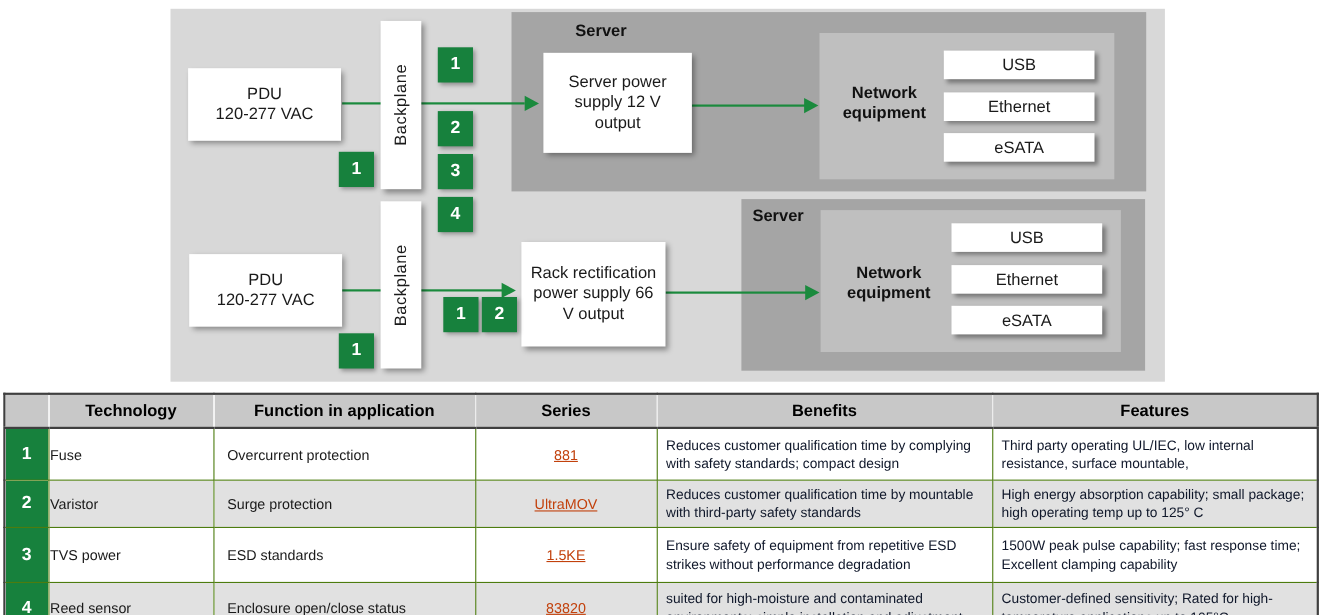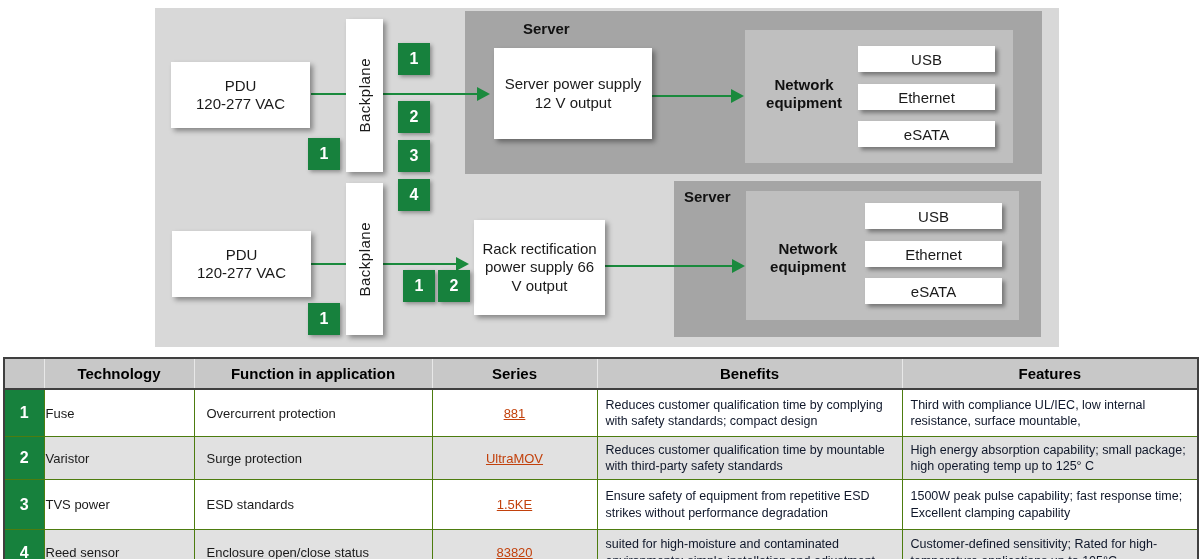--- a/index.html
+++ b/index.html
@@ -51,21 +51,21 @@
 
 <div class="abs outer-panel"></div>
 
 <div class="abs server-panel" style="left:465px;top:11px;width:577px;height:163px;"></div>
 <div class="abs server-title" style="left:523px;top:20px;">Server</div>
 <div class="abs inner-panel" style="left:745px;top:30px;width:268px;height:133px;"></div>
 <div class="abs net-label" style="left:752px;top:76px;width:104px;">Network equipment</div>
 <div class="abs port" style="left:858px;top:46px;">USB</div>
 <div class="abs port" style="left:858px;top:84px;">Ethernet</div>
 <div class="abs port" style="left:858px;top:121px;">eSATA</div>
-<div class="abs wbox" style="left:494px;top:48px;width:158px;height:91px;padding:0 8px;box-sizing:border-box;">Server power supply 12 V output</div>
+<div class="abs wbox" style="left:494px;top:48px;width:135px;height:91px;padding:0 8px;box-sizing:border-box;">Server power supply 12 V output</div>
 
 <div class="abs server-panel" style="left:674px;top:181px;width:367px;height:156px;"></div>
 <div class="abs server-title" style="left:684px;top:188px;">Server</div>
 <div class="abs inner-panel" style="left:746px;top:191px;width:273px;height:129px;"></div>
 <div class="abs net-label" style="left:756px;top:240px;width:104px;">Network equipment</div>
 <div class="abs port" style="left:865px;top:203px;">USB</div>
 <div class="abs port" style="left:865px;top:241px;">Ethernet</div>
 <div class="abs port" style="left:865px;top:278px;">eSATA</div>
 <div class="abs wbox" style="left:474px;top:220px;width:131px;height:95px;padding:0 6px;box-sizing:border-box;">Rack rectification power supply 66 V output</div>
 
@@ -122,21 +122,21 @@
       <th>Features</th>
     </tr>
   </thead>
   <tbody>
     <tr class="row-even r1">
       <td class="numcell">1</td>
       <td class="tech">Fuse</td>
       <td class="func">Overcurrent protection</td>
       <td class="series"><a href="#">881</a></td>
       <td class="longtxt">Reduces customer qualification time by complying with safety standards; compact design</td>
-      <td class="longtxt">Third with compliance UL/IEC, low internal resistance, surface mountable,</td>
+      <td class="longtxt">Third party operating UL/IEC, low internal resistance, surface mountable,</td>
     </tr>
     <tr class="row-odd r2">
       <td class="numcell">2</td>
       <td class="tech">Varistor</td>
       <td class="func">Surge protection</td>
       <td class="series"><a href="#">UltraMOV</a></td>
       <td class="longtxt">Reduces customer qualification time by mountable with third-party safety standards</td>
       <td class="longtxt">High energy absorption capability; small package; high operating temp up to 125° C</td>
     </tr>
     <tr class="row-even r3">

